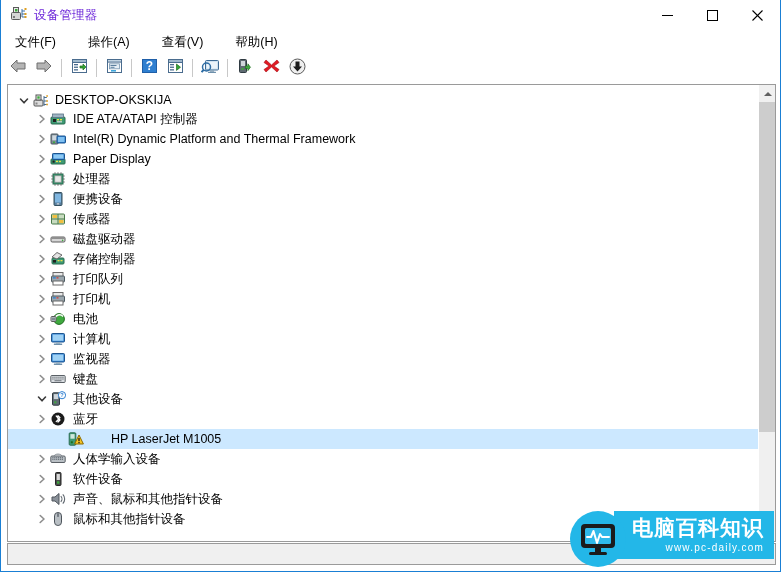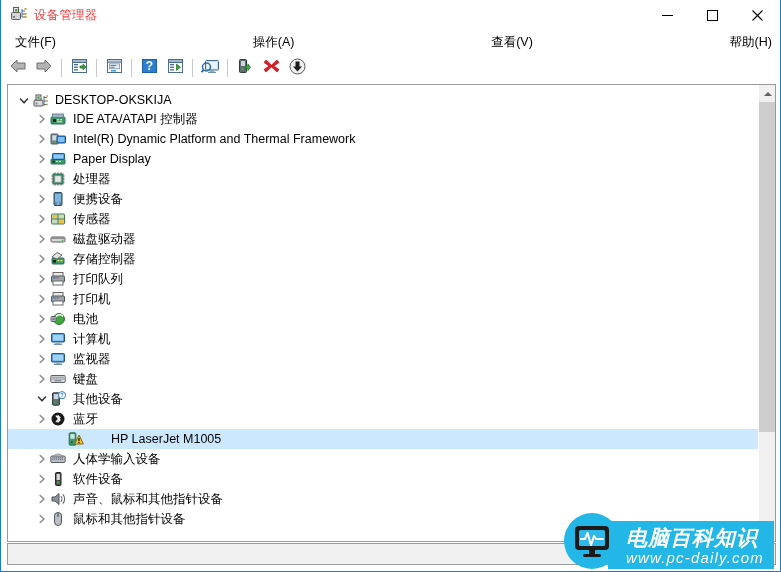--- a/index.html
+++ b/index.html
@@ -30,21 +30,21 @@
     align-items: center;
   }
   #titlebar-left {
     display: flex; align-items: center;
     padding-left: 9px;
     gap: 7px;
     height: 100%;
   }
   .title-text {
     font-size: 12.5px;
-    color: #ef4444;
+    color: #6d28d9;
     letter-spacing: .2px;
     white-space: nowrap;
   }
   #win-controls {
     position: absolute;
     right: 0; top: 0;
     height: 31px;
     display: flex;
   }
   .win-btn {
@@ -53,22 +53,21 @@
     cursor: default;
   }
 
   
   #menubar {
     height: 22px;
     display: flex;
     align-items: center;
     padding-left: 6px;
     background: #ffffff;
-    gap: 4px;
-    justify-content: space-between;
+    gap: 16px;
   }
   .menu-item {
     font-size: 12.5px;
     color: #000000;
     padding: 2px 8px;
     white-space: nowrap;
     cursor: default;
   }
 
   
@@ -181,23 +180,22 @@
     background: #f0f0f0;
     border: 1px solid #9a9a9a;
   }
 
   
   #watermark {
     position: absolute;
     right: 6px; bottom: 2px;
     height: 58px;
     display: flex;
-    align-items: flex-end;
+    align-items: flex-start;
     pointer-events: none;
-    font-style: italic;
   }
   #wm-badge {
     width: 56px; height: 56px;
     border-radius: 50%;
     background: #23b7e8;
     display: flex; align-items: center; justify-content: center;
     flex: 0 0 auto;
     position: relative;
     z-index: 2;
   }
@@ -214,21 +212,21 @@
   #wm-cn {
     color: #ffffff;
     font-size: 21px;
     font-weight: bold;
     line-height: 24px;
     letter-spacing: 1px;
     font-family: "DejaVu Sans", sans-serif;
   }
   #wm-url {
     color: #ffffff;
-    font-size: 15px;
+    font-size: 10px;
     line-height: 15px;
     letter-spacing: 1.2px;
     text-align: right;
   }
 </style>
 </head>
 <body>
 
 <div id="window">
 

